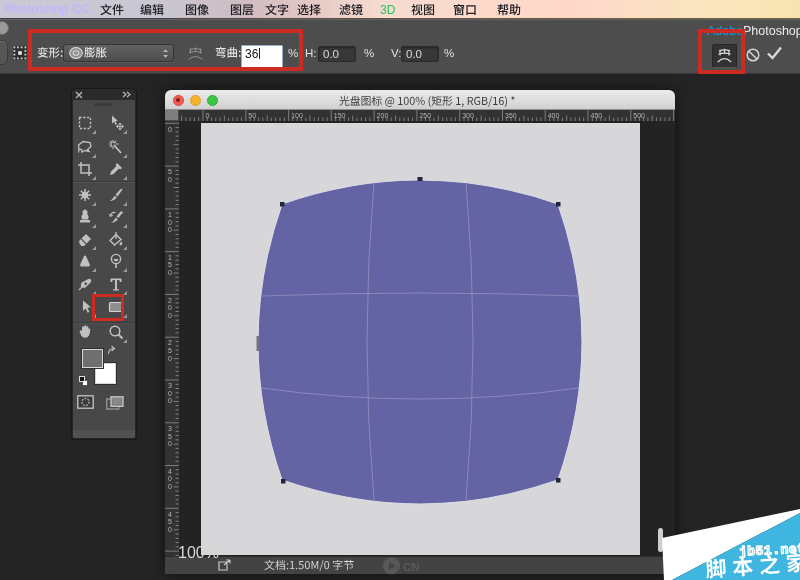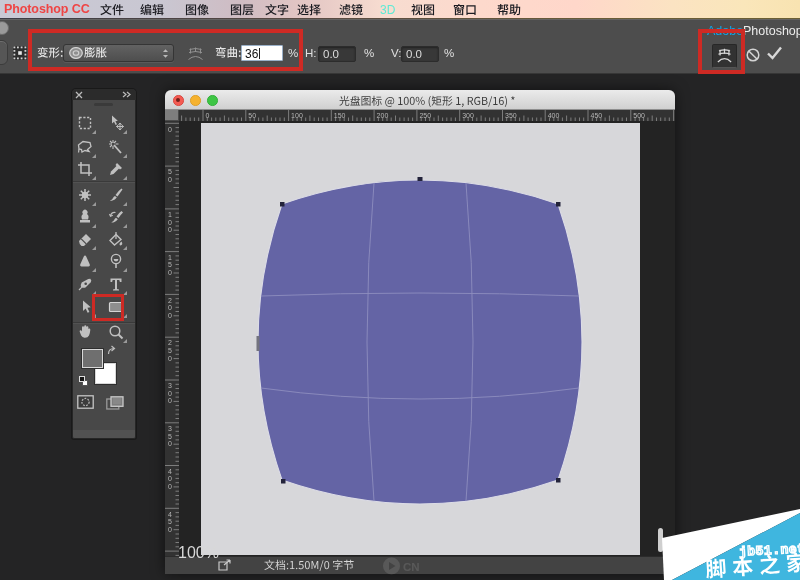--- a/index.html
+++ b/index.html
@@ -2,21 +2,21 @@
 <html><head><meta charset="utf-8"><style>
 *{margin:0;padding:0;box-sizing:border-box}
 html,body{width:800px;height:580px;overflow:hidden;background:#242425;
 font-family:"Liberation Sans",sans-serif;position:relative}
 .abs{position:absolute}
 </style></head><body>
 
 <div class="abs" style="left:0;top:0;width:800px;height:19px;
 background:linear-gradient(90deg,#c9c9d5 0%,#c9c7d2 20%,#cfbcc3 30%,#e3c6c4 38%,#f7dcd0 48%,#fdd9cc 60%,#ffd7ca 72%,#fbe3c2 84%,#fae6ba 93%,#f8e3b1 100%);"></div>
 <div class="abs" style="left:0;top:18px;width:800px;height:2px;background:linear-gradient(90deg,#3c3c46,#5a4a42 40%,#6a5c38 75%,#6c6034)"></div>
-<span class="abs" style="left:4px;top:2px;font-size:12.5px;font-weight:bold;color:#ef4444;letter-spacing:-0.1px">Photoshop CC</span>
+<span class="abs" style="left:4px;top:2px;font-size:12.5px;font-weight:bold;color:#c4b5fd;letter-spacing:-0.1px">Photoshop CC</span>
 
 <svg style="position:absolute;left:100px;top:1.1px;overflow:visible" width="24" height="17">
     <path transform="translate(0,13.2) scale(0.01200,-0.01200)" fill="#1c1c22" d="M418 823C446 775 474 712 486 671H48V579H204C261 432 336 305 433 201C326 113 193 51 31 7C50 -15 79 -59 90 -82C254 -31 391 38 503 133C612 38 746 -33 908 -77C923 -50 951 -10 972 11C816 49 685 115 577 202C672 303 746 427 800 579H957V671H503L592 699C579 741 547 805 518 853ZM505 267C418 356 350 461 302 579H693C648 454 586 352 505 267Z M1316 352V259H1597V-84H1692V259H1959V352H1692V551H1913V644H1692V832H1597V644H1485C1497 686 1507 729 1516 773L1425 792C1403 665 1361 536 1304 455C1328 445 1368 422 1386 409C1411 448 1434 497 1454 551H1597V352ZM1257 840C1205 693 1118 546 1026 451C1042 429 1069 378 1078 355C1105 384 1131 416 1156 451V-83H1247V596C1285 666 1319 740 1346 813Z"></path>
   </svg>
 <svg style="position:absolute;left:140px;top:1.1px;overflow:visible" width="24" height="17">
     <path transform="translate(0,13.2) scale(0.01200,-0.01200)" fill="#1c1c22" d="M35 61 57 -25C140 10 246 55 346 99L329 173C220 130 109 86 35 61ZM60 419C75 426 98 432 192 444C157 387 126 342 111 324C82 286 62 261 40 257C49 235 63 193 67 177C88 189 122 201 340 252C337 271 334 305 334 329L187 298C253 387 318 493 369 596L295 639C279 601 259 563 240 526L145 518C200 603 253 712 292 815L203 846C170 726 106 597 85 564C66 530 50 507 31 502C41 479 55 437 60 419ZM625 341V210H558V341ZM685 341H743V210H685ZM599 825C612 799 626 768 636 739H409V522C409 368 400 143 306 -16C326 -25 364 -53 378 -69C442 38 472 179 485 310V-75H558V137H625V-53H685V137H743V-51H803V137H863V2C863 -5 861 -7 855 -8C848 -8 832 -8 813 -7C823 -26 831 -56 834 -76C869 -76 893 -75 912 -63C932 -51 936 -30 936 1V418L863 417H493L495 491H924V739H739C728 772 709 817 689 851ZM803 341H863V210H803ZM495 661H836V569H495Z M1561 745H1804V661H1561ZM1474 813V592H1895V813ZM1077 322C1086 331 1119 337 1151 337H1238V206C1161 194 1090 182 1035 175L1054 83L1238 118V-81H1324V135L1425 155L1419 237L1324 221V337H1403V422H1324V571H1238V422H1158C1185 487 1211 562 1234 640H1413V730H1258C1266 762 1273 795 1279 827L1188 844C1183 806 1176 768 1167 730H1043V640H1146C1127 567 1107 507 1098 484C1081 440 1067 409 1049 404C1059 382 1072 340 1077 322ZM1799 463V390H1568V463ZM1398 85 1412 2 1799 33V-84H1887V41L1962 47V125L1887 119V463H1954V541H1419V463H1481V90ZM1799 321V249H1568V321ZM1799 180V113L1568 96V180Z"></path>
   </svg>
 <svg style="position:absolute;left:185px;top:1.1px;overflow:visible" width="24" height="17">
     <path transform="translate(0,13.2) scale(0.01200,-0.01200)" fill="#1c1c22" d="M367 274C449 257 553 221 610 193L649 254C591 281 488 313 406 329ZM271 146C410 130 583 90 679 55L721 123C621 157 450 194 315 209ZM79 803V-85H170V-45H828V-85H922V803ZM170 39V717H828V39ZM411 707C361 629 276 553 192 505C210 491 242 463 256 448C282 465 308 485 334 507C361 480 392 455 427 432C347 397 259 370 175 354C191 337 210 300 219 277C314 300 416 336 507 384C588 342 679 309 770 290C781 311 805 344 823 361C741 375 659 399 585 430C657 478 718 535 760 600L707 632L693 628H451C465 645 478 663 489 681ZM387 557 626 556C593 525 551 496 504 470C458 496 419 525 387 557Z M1490 701H1657C1641 677 1623 652 1606 633H1434C1454 655 1473 678 1490 701ZM1480 843C1439 761 1363 659 1255 584C1274 572 1302 543 1315 524L1358 559V409H1500C1453 371 1384 334 1285 304C1303 288 1326 262 1337 246C1423 273 1487 305 1536 340C1548 329 1559 316 1569 304C1504 247 1385 190 1290 163C1307 149 1330 121 1341 103C1425 134 1530 192 1602 251C1609 236 1616 220 1621 205C1542 129 1401 56 1279 21C1297 5 1321 -25 1334 -46C1435 -10 1551 54 1636 127C1640 75 1631 33 1614 15C1602 -3 1588 -5 1569 -5C1552 -5 1530 -4 1504 -1C1519 -25 1525 -60 1526 -82C1548 -84 1570 -84 1588 -84C1626 -83 1654 -75 1680 -45C1721 -4 1736 102 1705 206L1748 225C1782 119 1839 25 1915 -27C1929 -5 1956 27 1975 44C1903 84 1847 167 1816 258C1852 276 1888 296 1920 316L1857 375C1813 342 1742 299 1681 268C1660 312 1630 353 1589 387L1609 409H1903V633H1704C1732 666 1759 703 1780 737L1726 778L1708 773H1539L1570 827ZM1442 563H1598C1594 538 1584 509 1564 479H1442ZM1675 563H1816V479H1652C1666 509 1672 538 1675 563ZM1250 840C1199 693 1114 547 1023 451C1040 429 1067 378 1076 355C1101 383 1126 414 1150 448V-82H1240V593C1278 664 1312 739 1339 813Z"></path>
   </svg>
@@ -34,21 +34,21 @@
   </svg>
 <svg style="position:absolute;left:410.5px;top:1.1px;overflow:visible" width="24" height="17">
     <path transform="translate(0,13.2) scale(0.01200,-0.01200)" fill="#1c1c22" d="M443 797V265H534V715H822V265H917V797ZM630 646V467C630 311 601 117 347 -15C366 -29 397 -66 408 -85C544 -14 622 82 667 183V25C667 -49 697 -70 771 -70H853C946 -70 959 -26 969 130C946 136 916 148 893 166C890 28 884 0 853 0H787C763 0 755 8 755 36V275H699C716 341 721 406 721 465V646ZM144 801C177 763 213 711 230 674H59V588H287C230 466 132 350 34 284C47 265 67 215 74 188C109 214 144 246 178 282V-83H268V330C300 287 334 239 352 208L412 283C394 304 327 382 290 423C335 491 374 566 401 643L351 678L334 674H243L311 716C293 752 255 804 217 842Z M1367 274C1449 257 1553 221 1610 193L1649 254C1591 281 1488 313 1406 329ZM1271 146C1410 130 1583 90 1679 55L1721 123C1621 157 1450 194 1315 209ZM1079 803V-85H1170V-45H1828V-85H1922V803ZM1170 39V717H1828V39ZM1411 707C1361 629 1276 553 1192 505C1210 491 1242 463 1256 448C1282 465 1308 485 1334 507C1361 480 1392 455 1427 432C1347 397 1259 370 1175 354C1191 337 1210 300 1219 277C1314 300 1416 336 1507 384C1588 342 1679 309 1770 290C1781 311 1805 344 1823 361C1741 375 1659 399 1585 430C1657 478 1718 535 1760 600L1707 632L1693 628H1451C1465 645 1478 663 1489 681ZM1387 557 1626 556C1593 525 1551 496 1504 470C1458 496 1419 525 1387 557Z"></path>
   </svg>
 <svg style="position:absolute;left:452.5px;top:1.1px;overflow:visible" width="24" height="17">
     <path transform="translate(0,13.2) scale(0.01200,-0.01200)" fill="#1c1c22" d="M371 675C288 615 171 567 73 542L120 468C229 499 350 559 440 628ZM567 624C672 581 808 511 873 464L936 525C863 573 726 638 625 677ZM425 570C411 540 388 500 365 468H156V-85H251V-49H753V-80H853V468H464C484 493 506 522 525 552ZM251 20V399H753V20ZM366 203C400 190 436 175 471 158C413 125 345 102 277 88C291 74 308 47 317 30C397 50 475 80 541 123C591 96 636 69 666 47L714 99C685 120 644 143 600 166C644 205 681 252 706 309L658 332L644 329H440C449 344 457 359 464 374L393 384C372 337 332 284 274 243C291 234 315 214 327 198C356 221 380 246 401 272H604C585 245 561 220 533 199C492 218 449 235 411 249ZM416 827C426 808 436 785 445 763H71V596H166V689H829V603H928V763H560C548 791 532 824 517 850Z M1118 743V-62H1216V22H1782V-58H1885V743ZM1216 119V647H1782V119Z"></path>
   </svg>
 <svg style="position:absolute;left:497px;top:1.1px;overflow:visible" width="24" height="17">
     <path transform="translate(0,13.2) scale(0.01200,-0.01200)" fill="#1c1c22" d="M447 343V265H161C254 306 307 365 334 424H538V497H355L357 527V562H510V634H357V695H534V770H357V844H261V770H60V695H261V634H82V562H261V528C261 518 260 508 258 497H46V424H225C195 382 143 342 60 319C82 301 112 271 126 251L143 257V-29H239V180H447V-82H546V180H776V67C776 55 771 52 755 51C739 50 679 50 623 52C635 29 650 -4 655 -30C735 -30 790 -29 825 -16C861 -3 872 21 872 66V265H546V343ZM578 803V305H668V723H812C787 682 759 636 731 596C815 549 844 506 845 472C845 453 838 440 821 433C810 429 795 427 781 426C754 424 722 425 683 429C698 407 710 373 713 349C751 346 792 347 826 350C846 352 870 358 888 368C922 388 940 418 940 464C939 508 912 556 831 609C870 657 912 717 947 769L881 807L864 803Z M1620 844C1620 767 1620 693 1618 622H1468V533H1615C1601 296 1552 102 1369 -14C1392 -31 1422 -63 1436 -85C1636 48 1690 269 1706 533H1841C1833 186 1822 55 1799 26C1789 13 1779 10 1761 10C1740 10 1691 11 1638 15C1654 -10 1664 -49 1666 -76C1718 -78 1772 -79 1803 -75C1837 -70 1859 -61 1881 -30C1914 14 1923 159 1932 578C1932 589 1933 622 1933 622H1710C1712 694 1712 768 1712 844ZM1030 111 1047 14C1169 42 1338 82 1496 120L1487 205L1438 194V799H1101V124ZM1186 141V292H1349V175ZM1186 502H1349V375H1186ZM1186 586V713H1349V586Z"></path>
   </svg>
-<span class="abs" style="left:380px;top:3px;font-size:12px;color:#5eead4">3D</span>
+<span class="abs" style="left:380px;top:3px;font-size:12px;color:#22c55e">3D</span>
 <div class="abs" style="left:0;top:19px;width:800px;height:55px;background:#4d4d4d;border-top:1px solid #646464;border-bottom:1px solid #363636"></div>
 <div class="abs" style="left:-5px;top:21px;width:14px;height:14px;border-radius:50%;background:#9a9a9a;border:1px solid #6a6a6a"></div>
 <div class="abs" style="left:-7px;top:40px;width:15px;height:25px;border-radius:6px;background:#565656;border:1px solid #3c3c3c;box-shadow:inset 0 1px 0 #6e6e6e"></div>
 
 <svg class="abs" style="left:12px;top:45px" width="16" height="16" viewBox="0 0 16 16">
 <rect x="1" y="1" width="14" height="14" fill="#2e2e2e"></rect>
 <g fill="#d4d4d4">
       <rect x="1.5" y="1.5" width="1.8" height="1.8"></rect>
       <rect x="5" y="1.5" width="1.8" height="1.8"></rect>
       <rect x="8.7" y="1.5" width="1.8" height="1.8"></rect>
@@ -83,21 +83,21 @@
 <g stroke="#909090" stroke-width="1" fill="none">
 <path d="M3.5 3.5 Q9.5 1.5 15.5 3.5"></path>
 <path d="M3 6.5 Q9.5 4.5 16 6.5"></path>
 <path d="M2.5 13.5 Q9.5 7.5 16.5 13.5"></path>
 <path d="M4.5 2.5 V7.5 M9.5 1.5 V6 M14.5 2.5 V7.5"></path>
 </g>
   </svg>
 <svg style="position:absolute;left:215px;top:44.4px;overflow:visible" width="26" height="17">
     <path transform="translate(0,12.7) scale(0.01150,-0.01150)" fill="#e4e4e4" d="M213 651C184 587 135 524 80 481C101 470 137 445 154 430C207 479 264 554 298 629ZM684 607C745 561 819 488 856 441L930 490C892 536 819 604 755 650ZM183 288C167 221 144 139 123 83H784C773 40 762 16 748 6C737 0 725 -1 702 -1C676 -1 601 0 535 6C551 -18 563 -53 564 -78C634 -82 699 -82 733 -80C773 -79 798 -74 822 -54C850 -30 870 19 887 113C891 126 893 153 893 153H241L260 219H819V422H184V353H729V289L229 288ZM424 834C437 812 451 785 463 761H68V679H337V444H429V679H568V442H661V679H932V761H569C556 790 534 828 515 856Z M1570 834V645H1422V834H1329V645H1093V-83H1182V-23H1819V-80H1912V645H1663V834ZM1182 70V267H1329V70ZM1819 70H1663V267H1819ZM1422 70V267H1570V70ZM1182 357V553H1329V357ZM1819 357H1663V553H1819ZM1422 357V553H1570V357Z M2149 380C2193 380 2227 413 2227 460C2227 508 2193 542 2149 542C2106 542 2072 508 2072 460C2072 413 2106 380 2149 380ZM2149 -14C2193 -14 2227 21 2227 68C2227 115 2193 149 2149 149C2106 149 2072 115 2072 68C2072 21 2106 -14 2149 -14Z"></path>
   </svg>
-<div class="abs" style="left:241px;top:45px;width:42px;height:16px;background:#fff;border:1px solid #9ab0c8;border-radius:1px">
+<div class="abs" style="left:241px;top:45px;width:42px;height:25px;background:#fff;border:1px solid #9ab0c8;border-radius:1px">
 <span class="abs" style="left:3px;top:1px;font-size:12px;color:#111">36</span>
 <div class="abs" style="left:16.5px;top:2px;width:1px;height:11px;background:#222"></div>
   </div>
 <span class="abs" style="left:288px;top:47px;font-size:11.5px;color:#e0e0e0">%</span>
 <span class="abs" style="left:305px;top:47px;font-size:11.5px;color:#e0e0e0">H:</span>
 <div class="abs" style="left:318px;top:46px;width:38px;height:16px;background:#383838;border:1px solid #2c2c2c;border-radius:2px;box-shadow:inset 0 1px 2px rgba(0,0,0,.4)">
 <span class="abs" style="left:4px;top:0.5px;font-size:11.5px;color:#dcdcdc">0.0</span>
   </div>
 <span class="abs" style="left:364px;top:47px;font-size:11.5px;color:#e0e0e0">%</span>
 <span class="abs" style="left:391px;top:47px;font-size:11.5px;color:#e0e0e0">V:</span>

